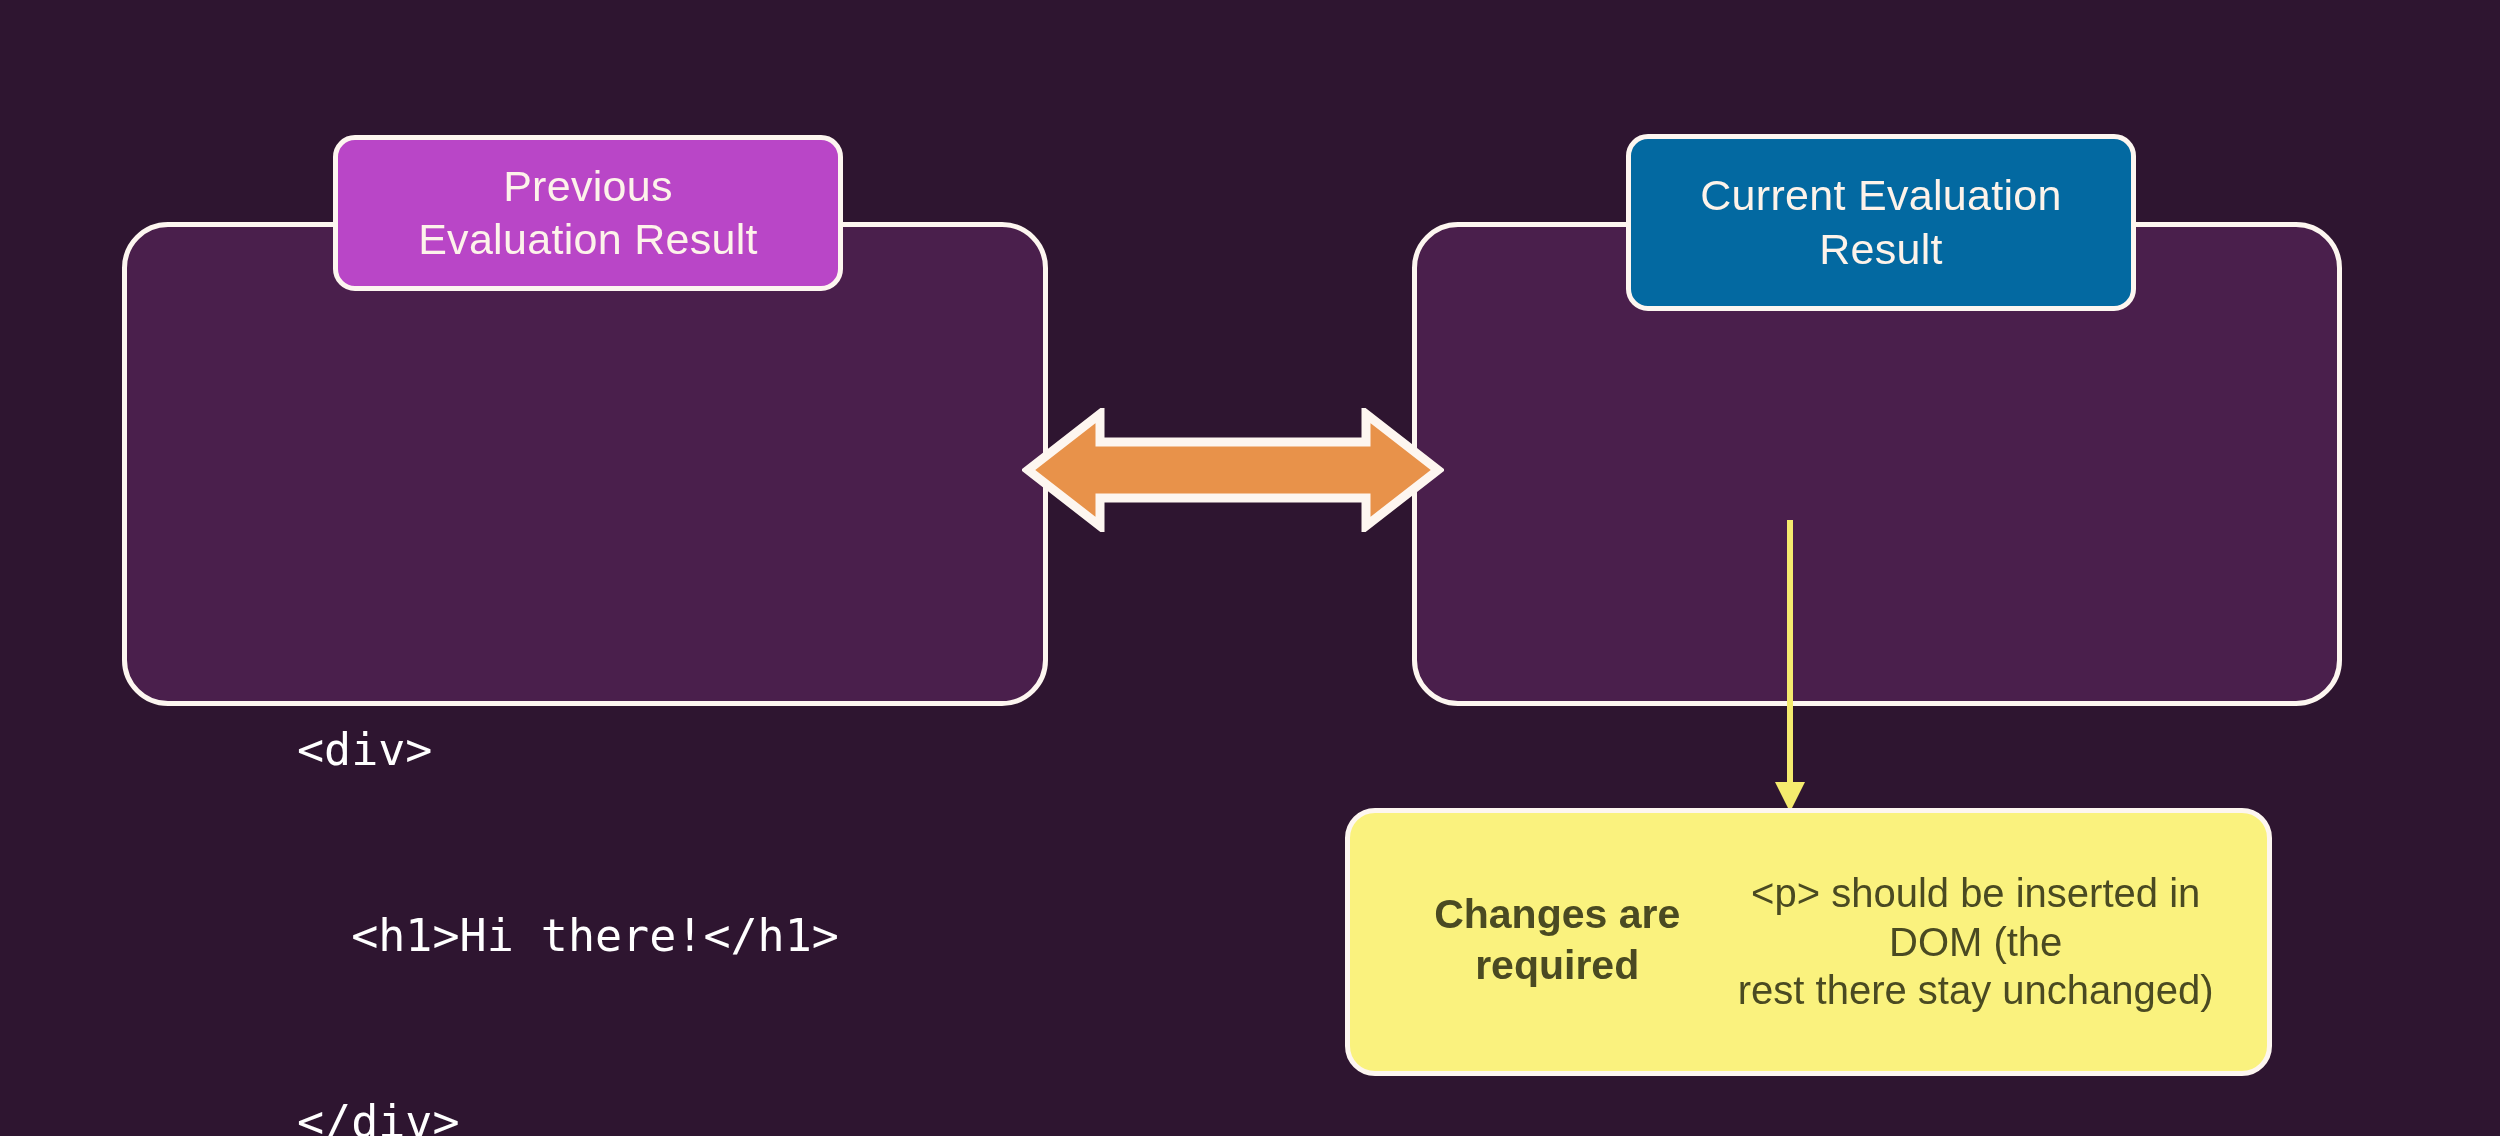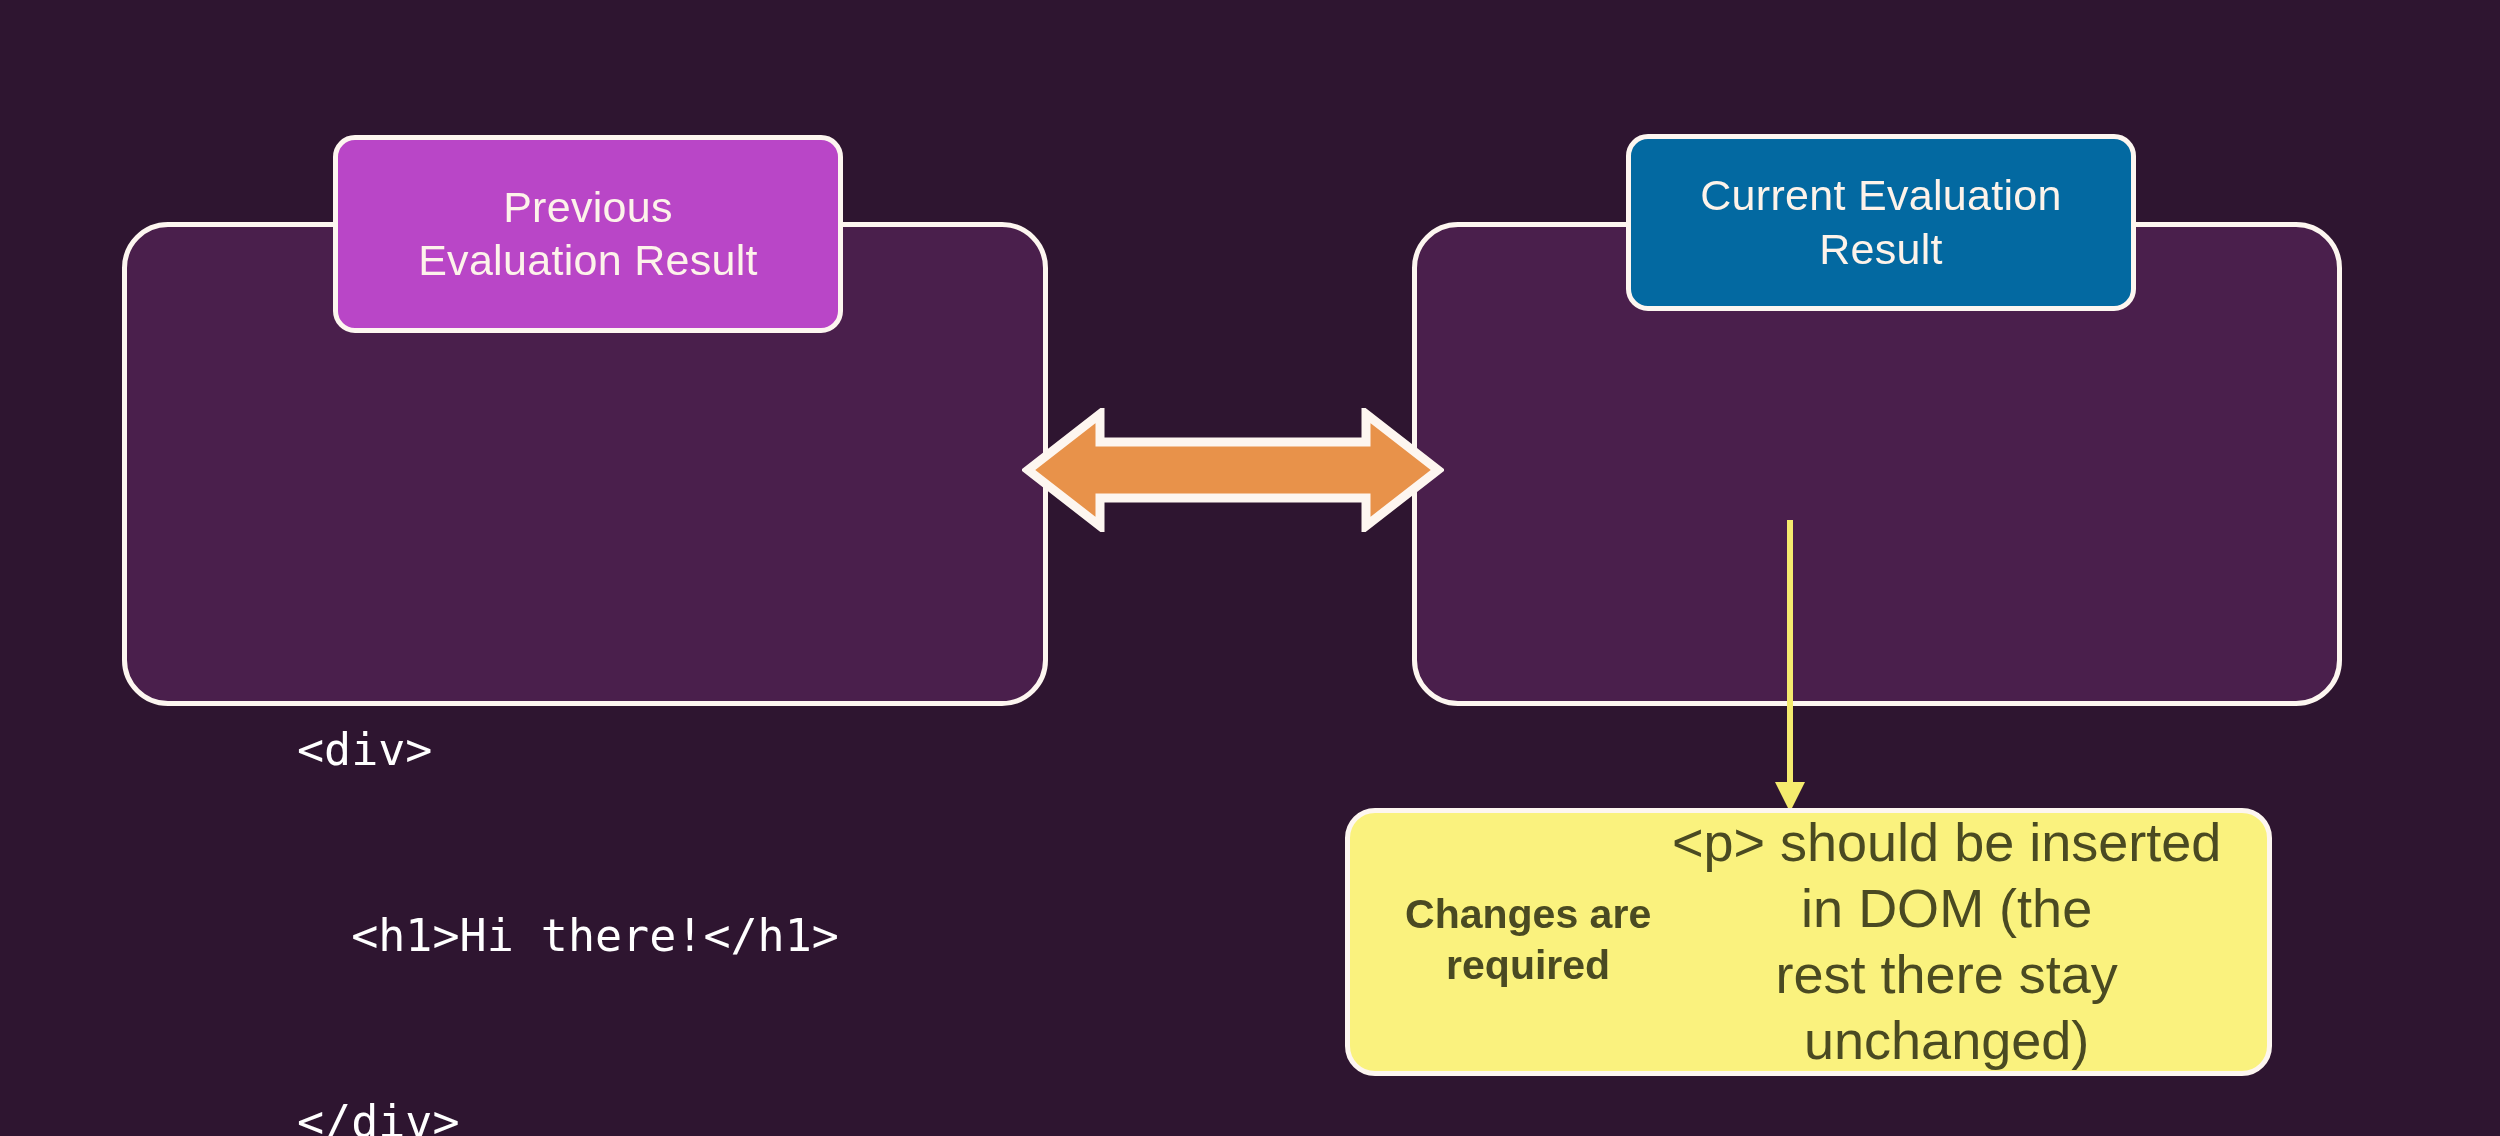--- a/index.html
+++ b/index.html
@@ -38,21 +38,21 @@
     justify-content: center;
     text-align: center;
     color: #fdf3ea;
     font-size: 43px;
     line-height: 1.24;
     letter-spacing: 0.3px;
     padding: 8px 20px;
     z-index: 6;
   }
   #badge-previous {
-    left: 333px; top: 135px; width: 510px; height: 198px;
+    left: 333px; top: 135px; width: 510px; height: 156px;
     background: #b946c7;
   }
   #badge-current {
     left: 1626px; top: 134px; width: 510px; height: 177px;
     background: #0369a1;
   }
   .badge-text { display: block; }
 
   
   .code {
@@ -108,21 +108,21 @@
     padding: 10px 40px;
     z-index: 5;
   }
   #callout-changes .callout-title {
     font-size: 41px;
     font-weight: bold;
     line-height: 1.25;
     margin-bottom: 4px;
   }
   #callout-changes .callout-body {
-    font-size: 54px;
+    font-size: 40px;
     line-height: 1.22;
   }
 </style>
 </head>
 <body>
 
 <div id="stage">
 
   <div class="panel" id="panel-previous">
     <div class="code" id="code-previous">

